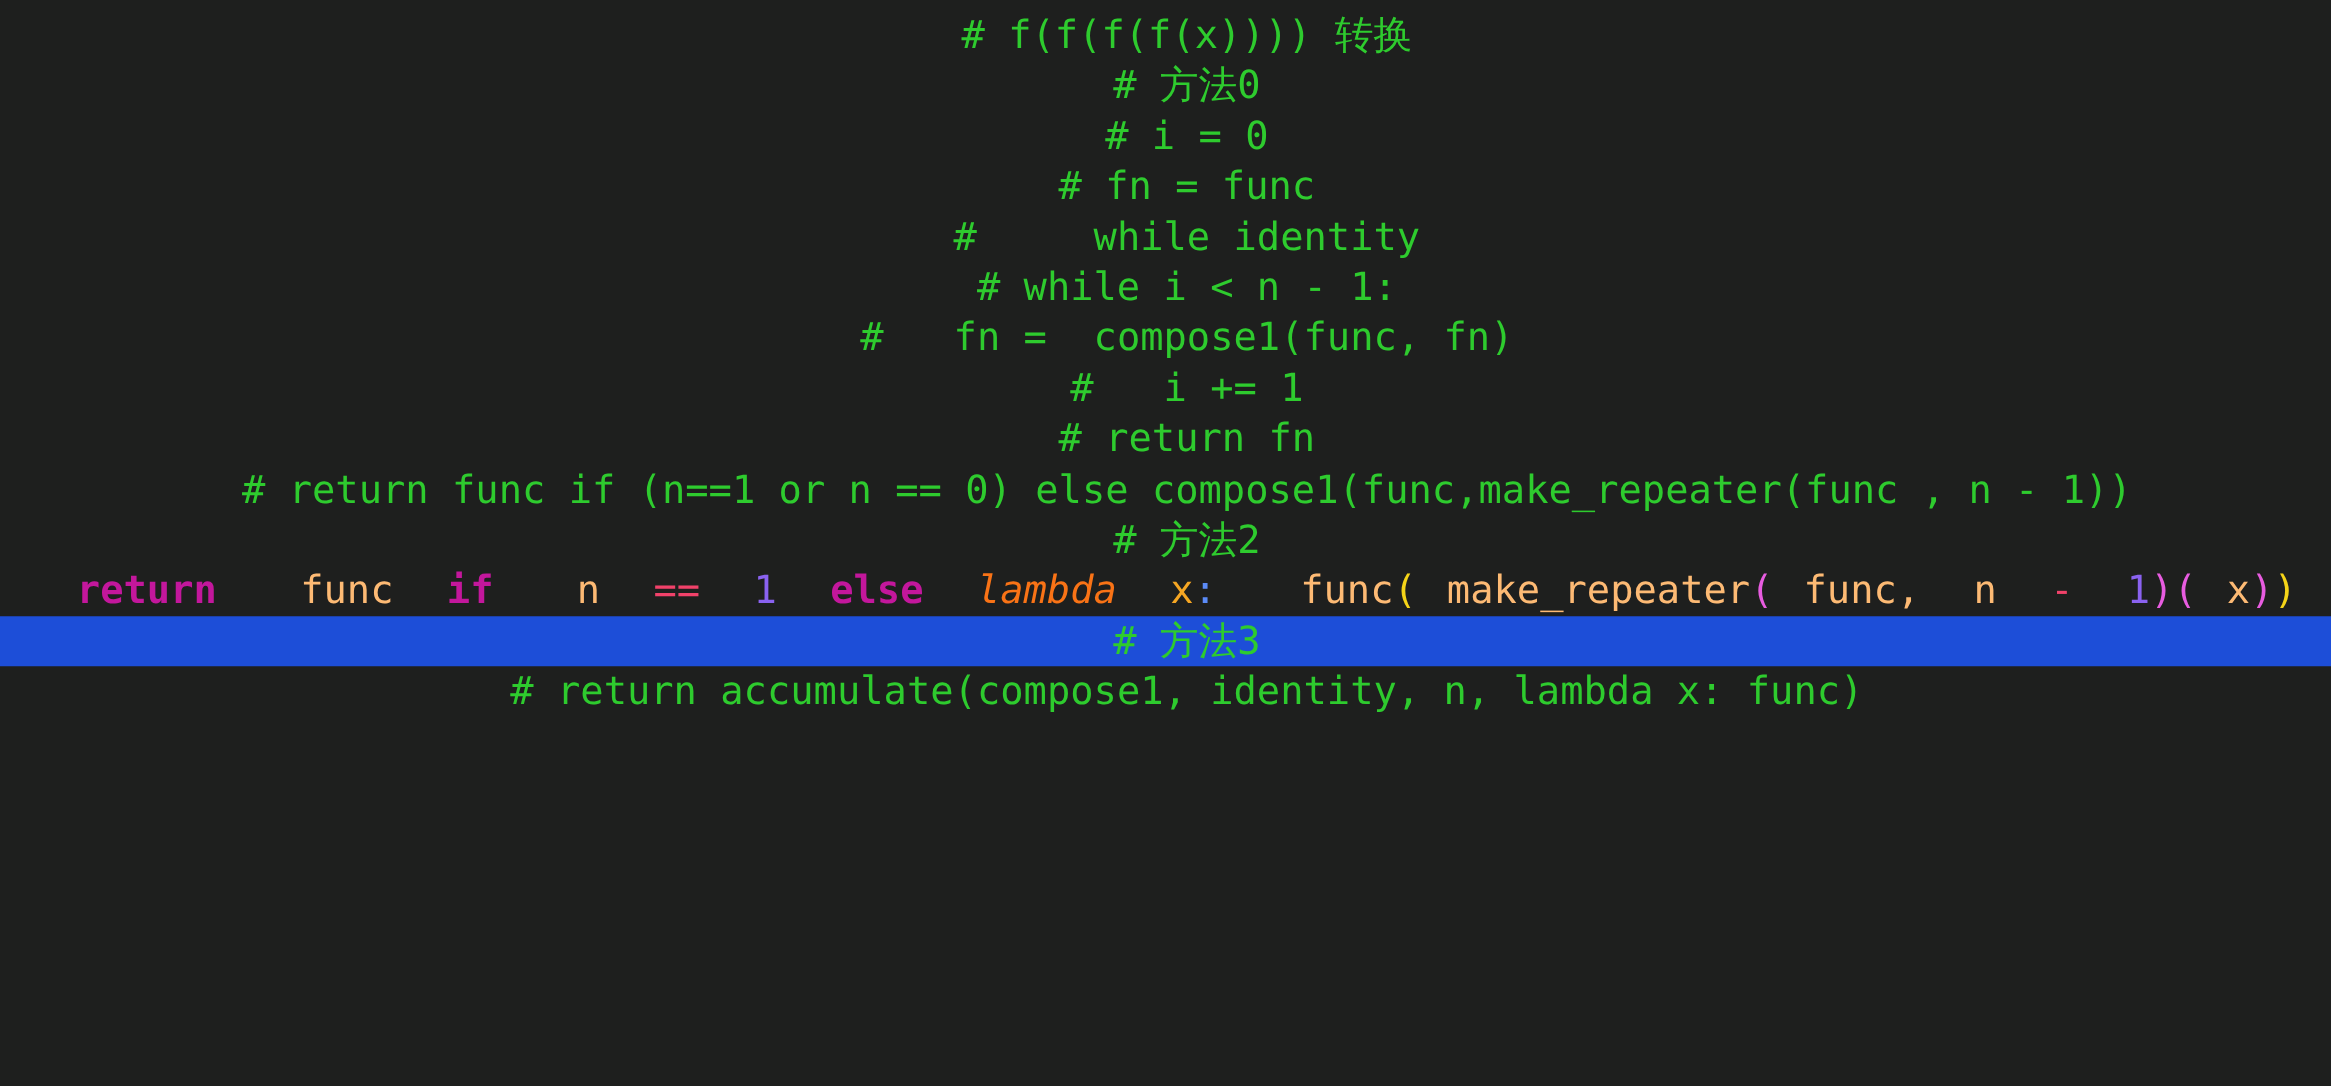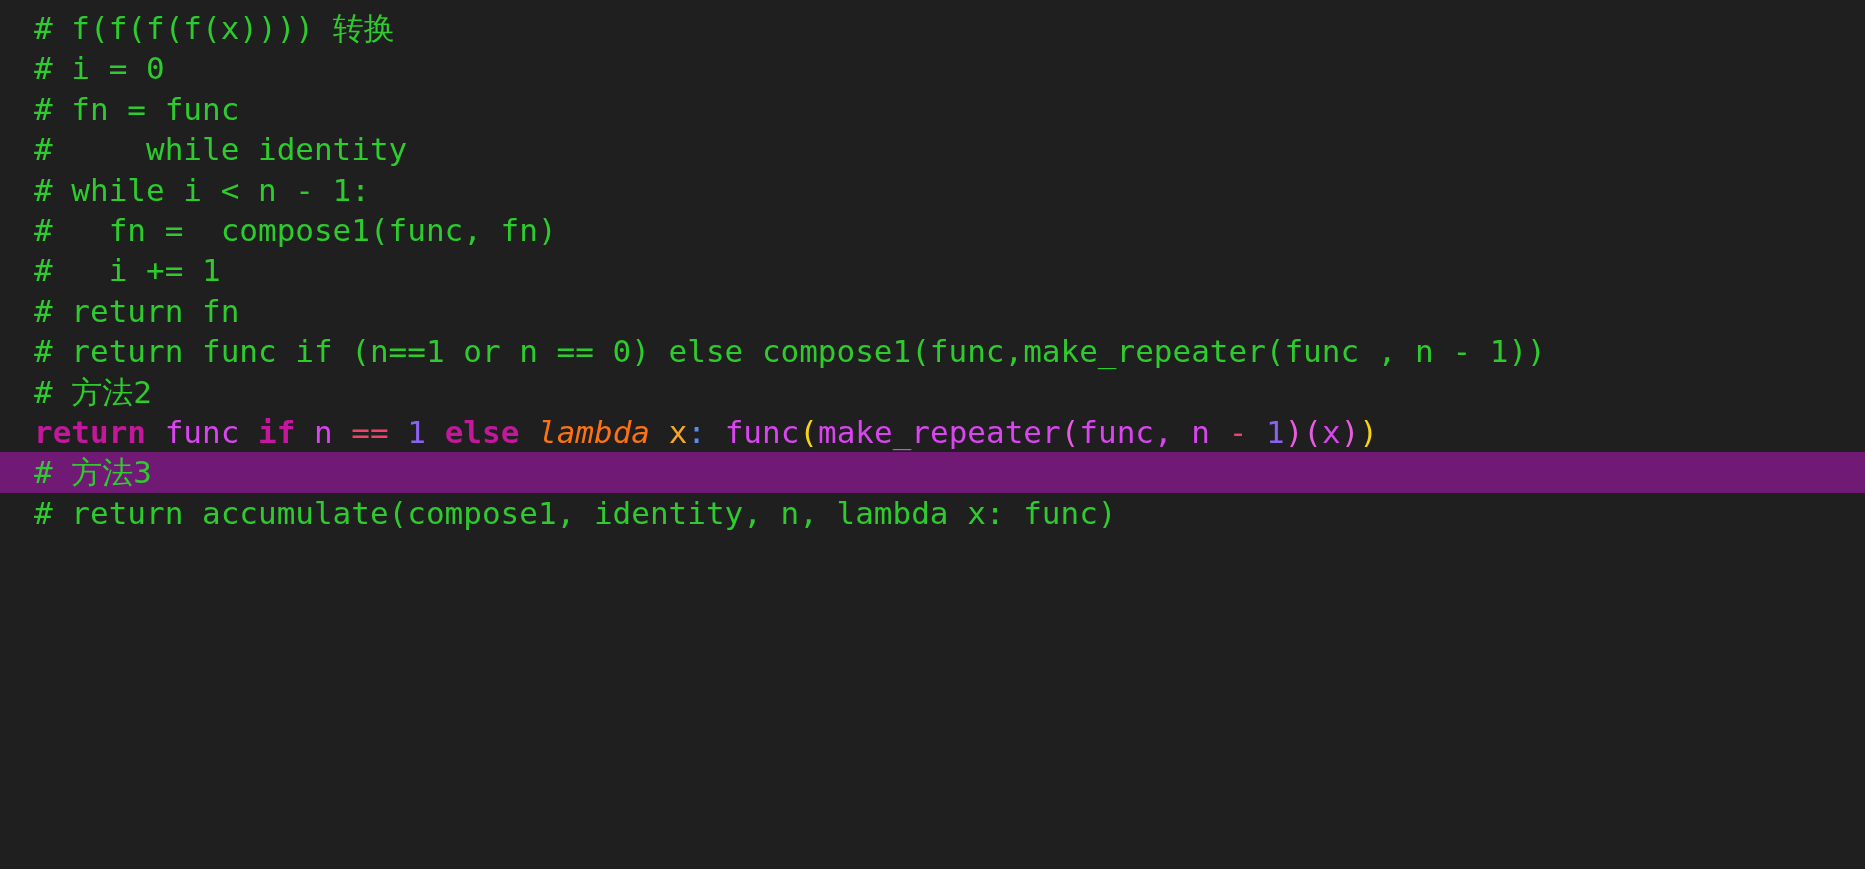--- a/index.html
+++ b/index.html
@@ -14,58 +14,60 @@
     font-family: "DejaVu Sans Mono", "Liberation Mono", monospace;
   }
 
   #editor {
     position: relative;
     width: 1865px;
     height: 869px;
     background: #1e1f1e;
     padding-top: 8px;
     box-sizing: border-box;
+    text-align: center;
   }
 
   .code-line {
     position: relative;
     height: 40.4px;
     line-height: 40.4px;
     padding-left: 34px;
     font-size: 31px;
     letter-spacing: 0px;
     white-space: pre;
     color: #2ecb2e;
     box-sizing: border-box;
   }
 
   .code-line.active-line {
-    background: #701a75;
+    background: #1d4ed8;
   }
 
   
   .t-comment   { color: #2ecb2e; }
   .t-keyword   { color: #c3179c; font-weight: bold; }
   .t-kw-italic { color: #f97316; font-style: italic; }
-  .t-plain     { color: #d946ef; }
+  .t-plain     { color: #fdba74; margin-left: 24px; }
   .t-operator  { color: #f1426a; }
   .t-number    { color: #8a62f0; }
   .t-param     { color: #f5a623; }
   .t-colon     { color: #5b8bf7; }
   .t-br1       { color: #f5d418; }
   .t-br2       { color: #e85ce0; }
 
   .cjk { font-family: "DejaVu Sans", "Liberation Sans", sans-serif; }
 </style>
 </head>
 <body>
 
 <div id="editor">
   <div id="code-surface">
       <div class="code-line"><span class="t-comment"># f(f(f(f(x)))) </span><span class="t-comment cjk">转换</span></div>
+      <div class="code-line"><span class="t-comment"># </span><span class="t-comment cjk">方法</span><span class="t-comment">0</span></div>
       <div class="code-line"><span class="t-comment"># i = 0</span></div>
       <div class="code-line"><span class="t-comment"># fn = func</span></div>
       <div class="code-line"><span class="t-comment">#     while identity</span></div>
       <div class="code-line"><span class="t-comment"># while i &lt; n - 1:</span></div>
       <div class="code-line"><span class="t-comment">#   fn =  compose1(func, fn)</span></div>
       <div class="code-line"><span class="t-comment">#   i += 1</span></div>
       <div class="code-line"><span class="t-comment"># return fn</span></div>
       <div class="code-line"><span class="t-comment"># return func if (n==1 or n == 0) else compose1(func,make_repeater(func , n - 1))</span></div>
       <div class="code-line"><span class="t-comment"># </span><span class="t-comment cjk">方法</span><span class="t-comment">2</span></div>
       <div class="code-line"><span class="t-keyword">return</span><span class="t-plain"> </span><span class="t-plain">func</span><span class="t-plain"> </span><span class="t-keyword">if</span><span class="t-plain"> </span><span class="t-plain">n</span><span class="t-plain"> </span><span class="t-operator">==</span><span class="t-plain"> </span><span class="t-number">1</span><span class="t-plain"> </span><span class="t-keyword">else</span><span class="t-plain"> </span><span class="t-kw-italic">lambda</span><span class="t-plain"> </span><span class="t-param">x</span><span class="t-colon">:</span><span class="t-plain"> </span><span class="t-plain">func</span><span class="t-br1">(</span><span class="t-plain">make_repeater</span><span class="t-br2">(</span><span class="t-plain">func, </span><span class="t-plain">n</span><span class="t-plain"> </span><span class="t-operator">-</span><span class="t-plain"> </span><span class="t-number">1</span><span class="t-br2">)</span><span class="t-br2">(</span><span class="t-plain">x</span><span class="t-br2">)</span><span class="t-br1">)</span></div>

